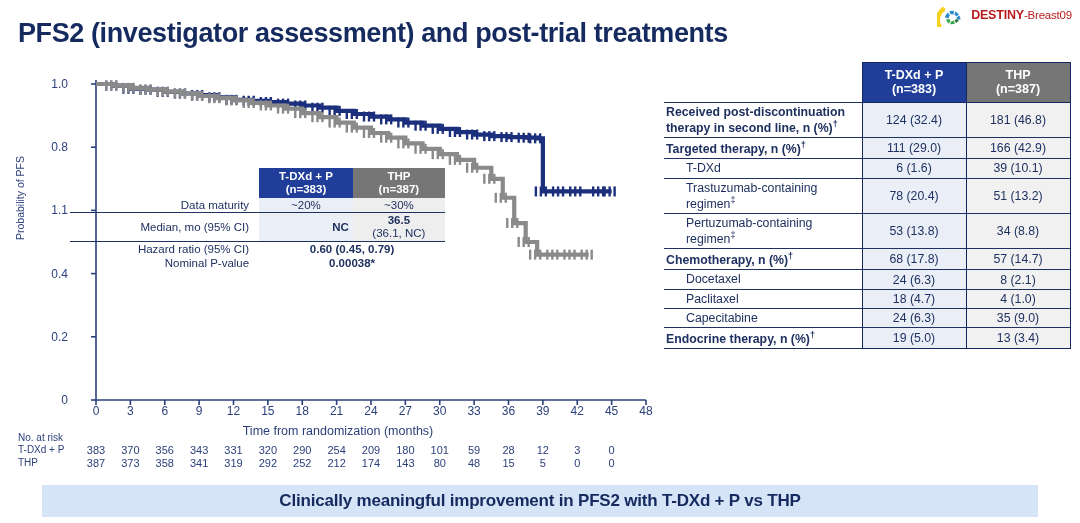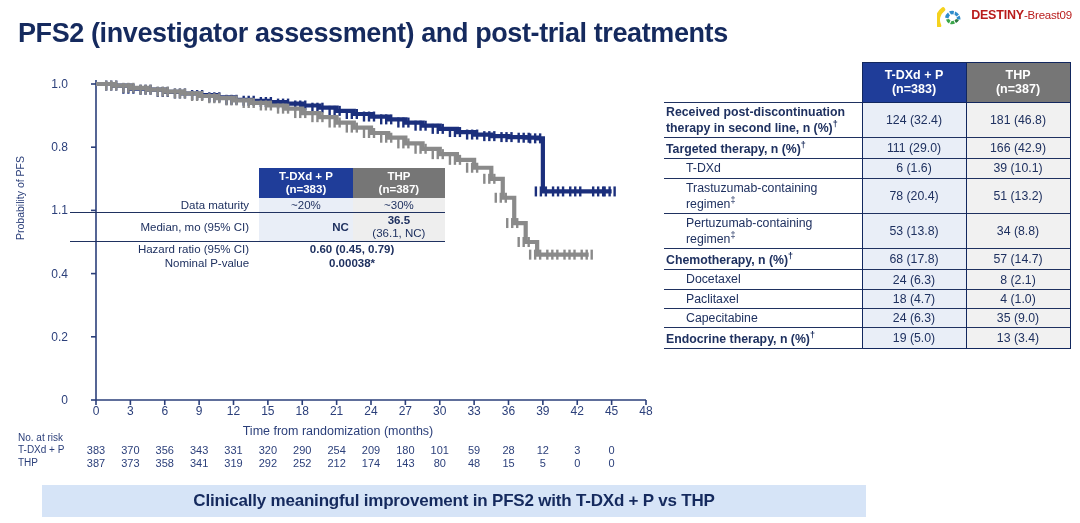--- a/index.html
+++ b/index.html
@@ -102,21 +102,21 @@
     background:#f1f1f1; text-align:center; padding:2px 3px;
     border-right:1.9px solid #12275e;
     border-top:1.6px solid #1f3160;
   }
   .dtable tr.last td.va, .dtable tr.last td.vb { border-bottom:1.9px solid #12275e; }
   .dtable tr.last td.rl { border-bottom:1.6px solid #1f3160; }
   .dtable sup { font-size:9px; }
 
   
   .banner {
-    position:absolute; left:42px; bottom:6px; width:824px; height:32px;
+    position:absolute; left:42px; bottom:6px; width:996px; height:32px;
     background:#d6e4f7; display:flex; align-items:center; justify-content:center;
   }
   .banner span { font-size:17px; font-weight:bold; color:#152a5e; letter-spacing:-0.2px; }
 </style>
 </head>
 <body>
 
 <div class="slide">
 
   <div class="logo">

